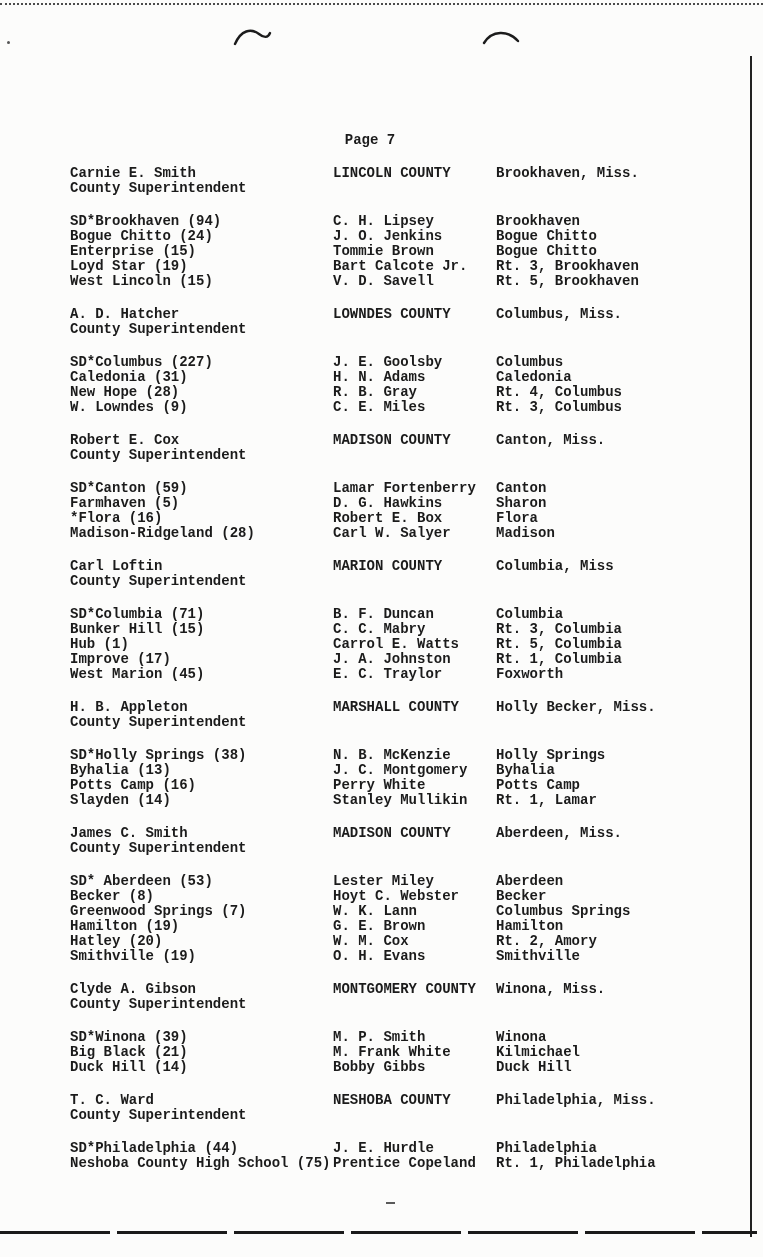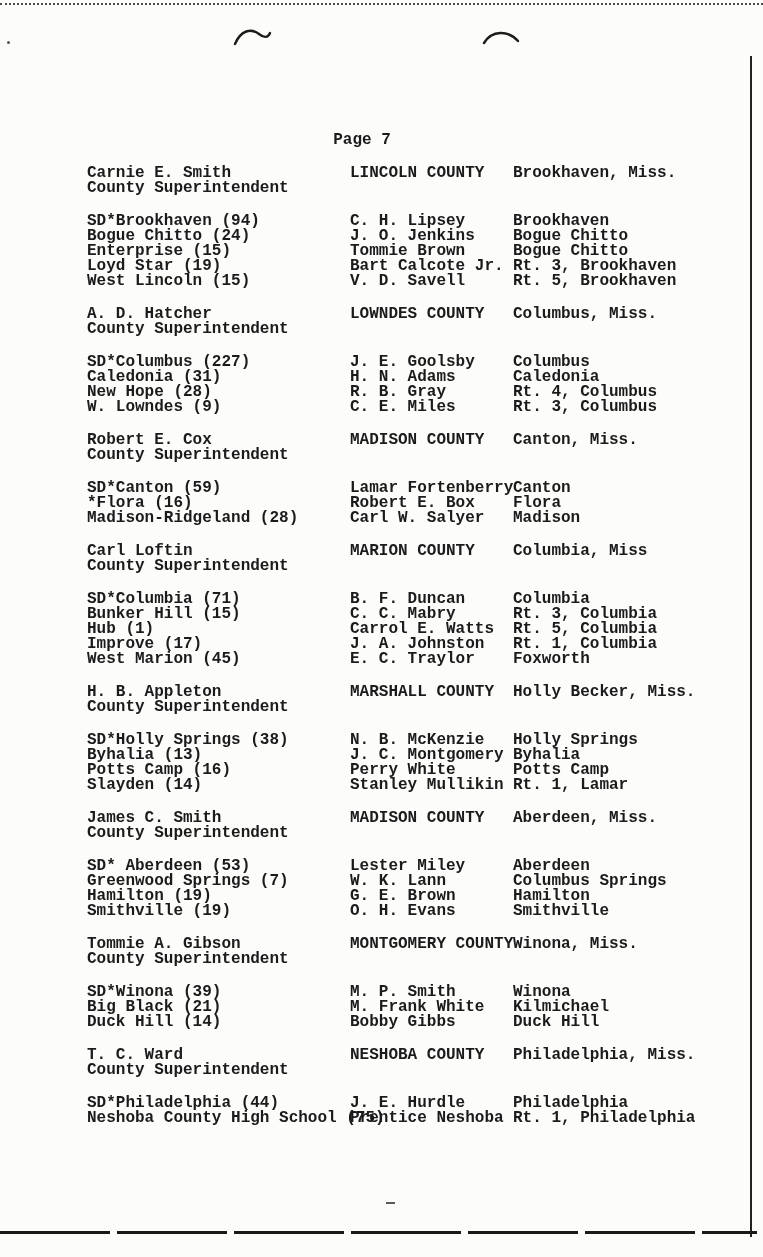--- a/index.html
+++ b/index.html
@@ -27,28 +27,28 @@
     background: repeating-linear-gradient(90deg, #1a1a1a 0 110px, rgba(26,26,26,0) 110px 117px);
   }
   .pen-mark { position: absolute; }
   .pen-left  { left: 233px; top: 26px; }
   .pen-right { left: 482px; top: 28px; }
   .stray-mark { position: absolute; left: 386px; top: 1202px; width: 9px; height: 2px; background: #5a5a5a; }
   .speck { position: absolute; left: 7px; top: 41px; width: 3px; height: 3px; background: #555; border-radius: 50%; }
 
   
   .content {
-    position: absolute; left: 62px; top: 133px; width: 600px;
-    font-size: 16px; font-weight: 700; line-height: 15px;
+    position: absolute; left: 70px; top: 133px; width: 600px;
+    font-size: 14px; font-weight: 700; line-height: 15px;
   }
   .page-title { text-align: center; margin-bottom: 18px; }
   .row { display: grid; grid-template-columns: 263px 163px 174px; }
   .cell { white-space: pre; overflow: visible; }
   .head-block { margin-bottom: 18px; }
-  .county { margin-bottom: 18px; display: block; margin-left: 25px; }
+  .county { margin-bottom: 18px; display: block; }
 </style>
 </head>
 <body>
 
 <div class="sheet">
   <div class="top-dots"></div>
   <div class="speck"></div>
 
   <svg class="pen-mark pen-left" width="40" height="26" viewBox="0 0 40 26">
     <path d="M2,18 C8,4 18,2 26,8 C31,12 35,12 37,7" fill="none" stroke="#1c1c1c" stroke-width="2.4" stroke-linecap="round"></path>
@@ -155,20 +155,25 @@
               <div class="cell"></div>
             </div>
           </div>
           <div class="districts">
             <div class="row">
               <div class="cell">SD*Canton (59)</div>
               <div class="cell">Lamar Fortenberry</div>
               <div class="cell">Canton</div>
             </div>
             <div class="row">
+              <div class="cell">Farmhaven (5)</div>
+              <div class="cell">D. G. Hawkins</div>
+              <div class="cell">Sharon</div>
+            </div>
+            <div class="row">
               <div class="cell">*Flora (16)</div>
               <div class="cell">Robert E. Box</div>
               <div class="cell">Flora</div>
             </div>
             <div class="row">
               <div class="cell">Madison-Ridgeland (28)</div>
               <div class="cell">Carl W. Salyer</div>
               <div class="cell">Madison</div>
             </div>
           </div>
@@ -263,40 +268,50 @@
               <div class="cell"></div>
             </div>
           </div>
           <div class="districts">
             <div class="row">
               <div class="cell">SD* Aberdeen (53)</div>
               <div class="cell">Lester Miley</div>
               <div class="cell">Aberdeen</div>
             </div>
             <div class="row">
+              <div class="cell">Becker (8)</div>
+              <div class="cell">Hoyt C. Webster</div>
+              <div class="cell">Becker</div>
+            </div>
+            <div class="row">
               <div class="cell">Greenwood Springs (7)</div>
               <div class="cell">W. K. Lann</div>
               <div class="cell">Columbus Springs</div>
             </div>
             <div class="row">
               <div class="cell">Hamilton (19)</div>
               <div class="cell">G. E. Brown</div>
               <div class="cell">Hamilton</div>
             </div>
             <div class="row">
+              <div class="cell">Hatley (20)</div>
+              <div class="cell">W. M. Cox</div>
+              <div class="cell">Rt. 2, Amory</div>
+            </div>
+            <div class="row">
               <div class="cell">Smithville (19)</div>
               <div class="cell">O. H. Evans</div>
               <div class="cell">Smithville</div>
             </div>
           </div>
         </section>
         <section class="county">
           <div class="head-block">
             <div class="row">
-              <div class="cell">Tommie A. Gibson</div>
+              <div class="cell">Clyde A. Gibson</div>
               <div class="cell">MONTGOMERY COUNTY</div>
               <div class="cell">Winona, Miss.</div>
             </div>
             <div class="row">
               <div class="cell">County Superintendent</div>
               <div class="cell"></div>
               <div class="cell"></div>
             </div>
           </div>
           <div class="districts">
@@ -331,20 +346,20 @@
             </div>
           </div>
           <div class="districts">
             <div class="row">
               <div class="cell">SD*Philadelphia (44)</div>
               <div class="cell">J. E. Hurdle</div>
               <div class="cell">Philadelphia</div>
             </div>
             <div class="row">
               <div class="cell">Neshoba County High School (75)</div>
-              <div class="cell">Prentice Neshoba</div>
+              <div class="cell">Prentice Copeland</div>
               <div class="cell">Rt. 1, Philadelphia</div>
             </div>
           </div>
         </section>
       </div>
   </div>
 </div>
 
 </body></html>

